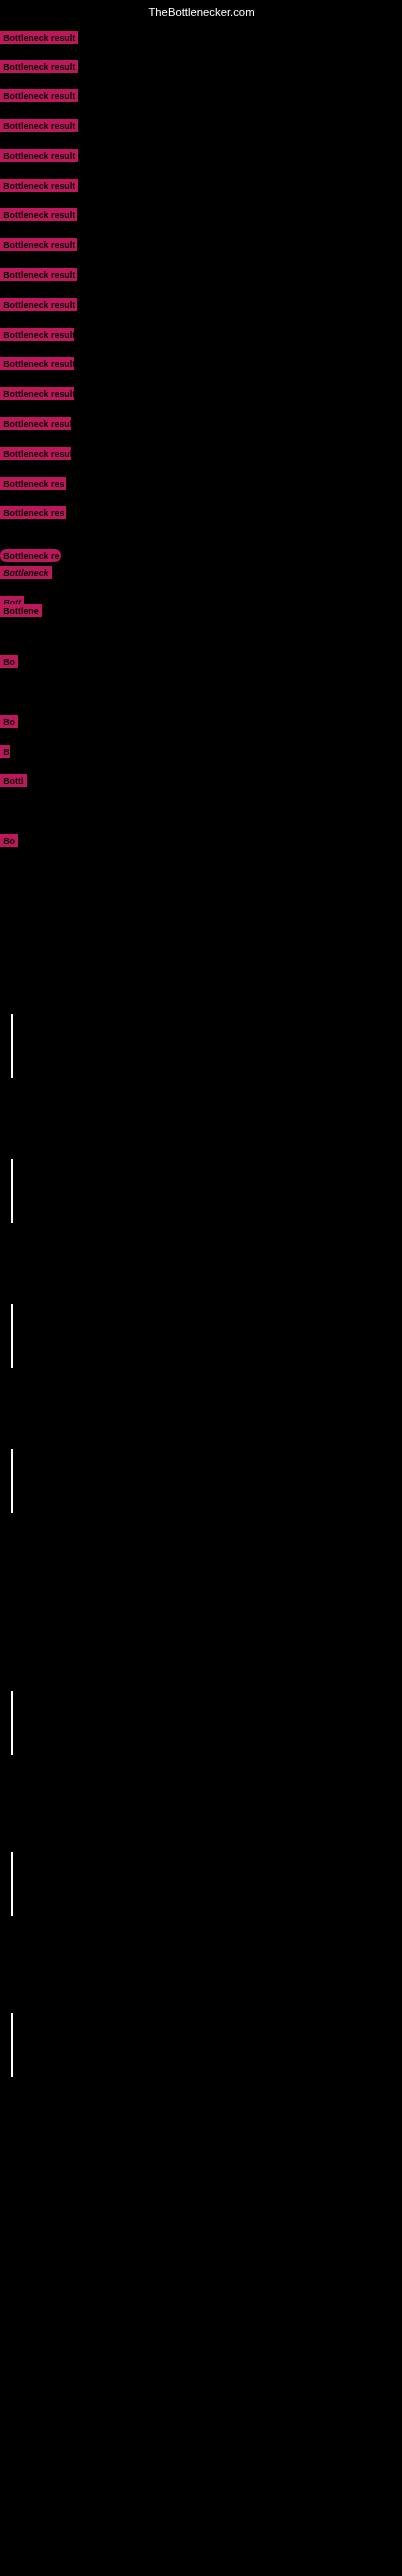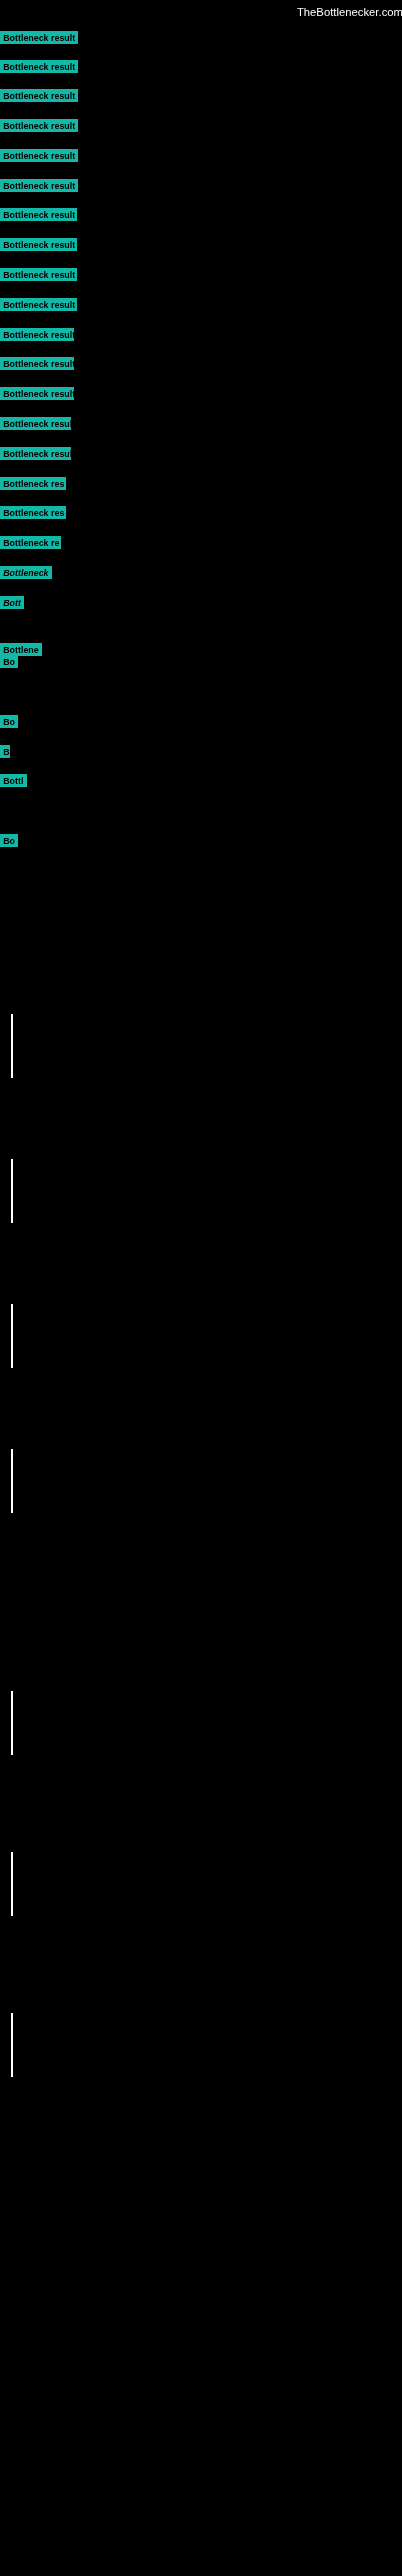--- a/index.html
+++ b/index.html
@@ -12,30 +12,30 @@
       background-color: #000000;
       width: 403px;
       min-height: 2576px;
       font-family: Arial, sans-serif;
       position: relative;
     }
 
     .site-title {
       color: #ffffff;
       font-size: 11.3px;
-      text-align: right;
+      text-align: center;
       padding: 6.4px 0 3.2px 0;
       position: absolute;
       top: 0;
       left: 0;
       right: 0;
     }
 
     .bottleneck-label {
-      background-color: #14b8a6;
+      background-color: #be185d;
       color: #000000;
       font-size: 8.9px;
       font-weight: bold;
       padding: 1.6px 3.2px;
       white-space: nowrap;
       overflow: hidden;
       display: inline-block;
       position: absolute;
       left: 0;
     }
@@ -63,24 +63,24 @@
     <div class="bottleneck-label" style="top: 238px; max-width: 77px;">Bottleneck result</div>
     <div class="bottleneck-label" style="top: 268px; max-width: 77px;">Bottleneck result</div>
     <div class="bottleneck-label" style="top: 298px; max-width: 77px;">Bottleneck result</div>
     <div class="bottleneck-label" style="top: 328px; max-width: 74px;">Bottleneck result</div>
     <div class="bottleneck-label" style="top: 357px; max-width: 74px;">Bottleneck result</div>
     <div class="bottleneck-label" style="top: 387px; max-width: 74px;">Bottleneck result</div>
     <div class="bottleneck-label" style="top: 417px; max-width: 71px;">Bottleneck result</div>
     <div class="bottleneck-label" style="top: 447px; max-width: 71px;">Bottleneck result</div>
     <div class="bottleneck-label" style="top: 477px; max-width: 66px;">Bottleneck res</div>
     <div class="bottleneck-label" style="top: 506px; max-width: 66px;">Bottleneck res</div>
-    <div class="bottleneck-label" style="top: 536px; max-width: 61px;">Bottleneck re</div>
+    <div class="bottleneck-label" style="top: 549px; max-width: 61px; border-radius: 6px;">Bottleneck re</div>
     <div class="bottleneck-label" style="top: 566px; max-width: 52px; font-style: italic;">Bottleneck</div>
     <div class="bottleneck-label" style="top: 596px; max-width: 27px; font-style: italic;">Bott</div>
-    <div class="bottleneck-label" style="top: 643px; max-width: 43px;">Bottlene</div>
+    <div class="bottleneck-label" style="top: 604px; max-width: 43px;">Bottlene</div>
     <div class="bottleneck-label" style="top: 655px; max-width: 17.7px;">Bo</div>
     <div class="bottleneck-label" style="top: 715px; max-width: 17.7px;">Bo</div>
     <div class="bottleneck-label" style="top: 745px; max-width: 9.7px;">B</div>
     <div class="bottleneck-label" style="top: 774px; max-width: 31px; text-align: right;">Bottl</div>
     <div class="bottleneck-label" style="top: 834px; max-width: 17.7px;">Bo</div>
   </div>
 <div id="lines-container">
     <div class="vertical-line" style="top: 1014px; height: 64px;"></div>
     <div class="vertical-line" style="top: 1159px; height: 64px;"></div>
     <div class="vertical-line" style="top: 1304px; height: 64px;"></div>

